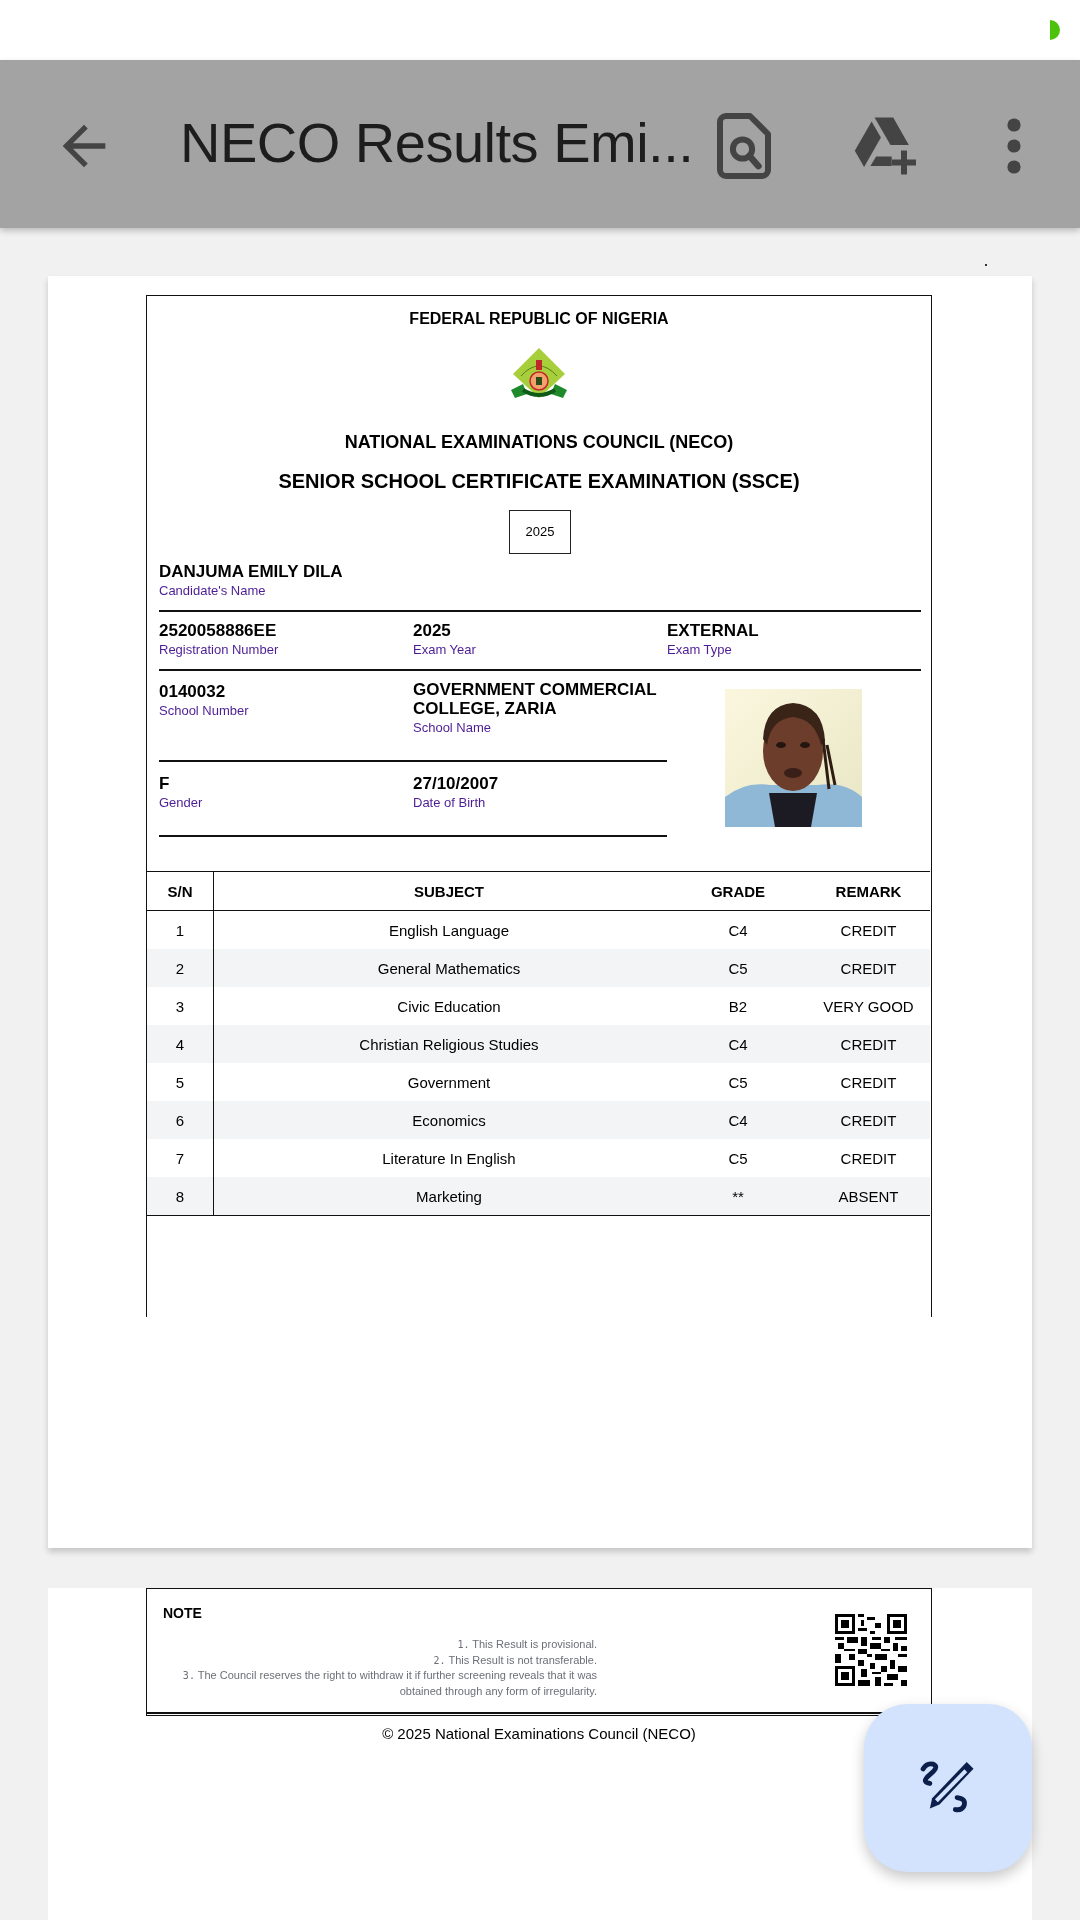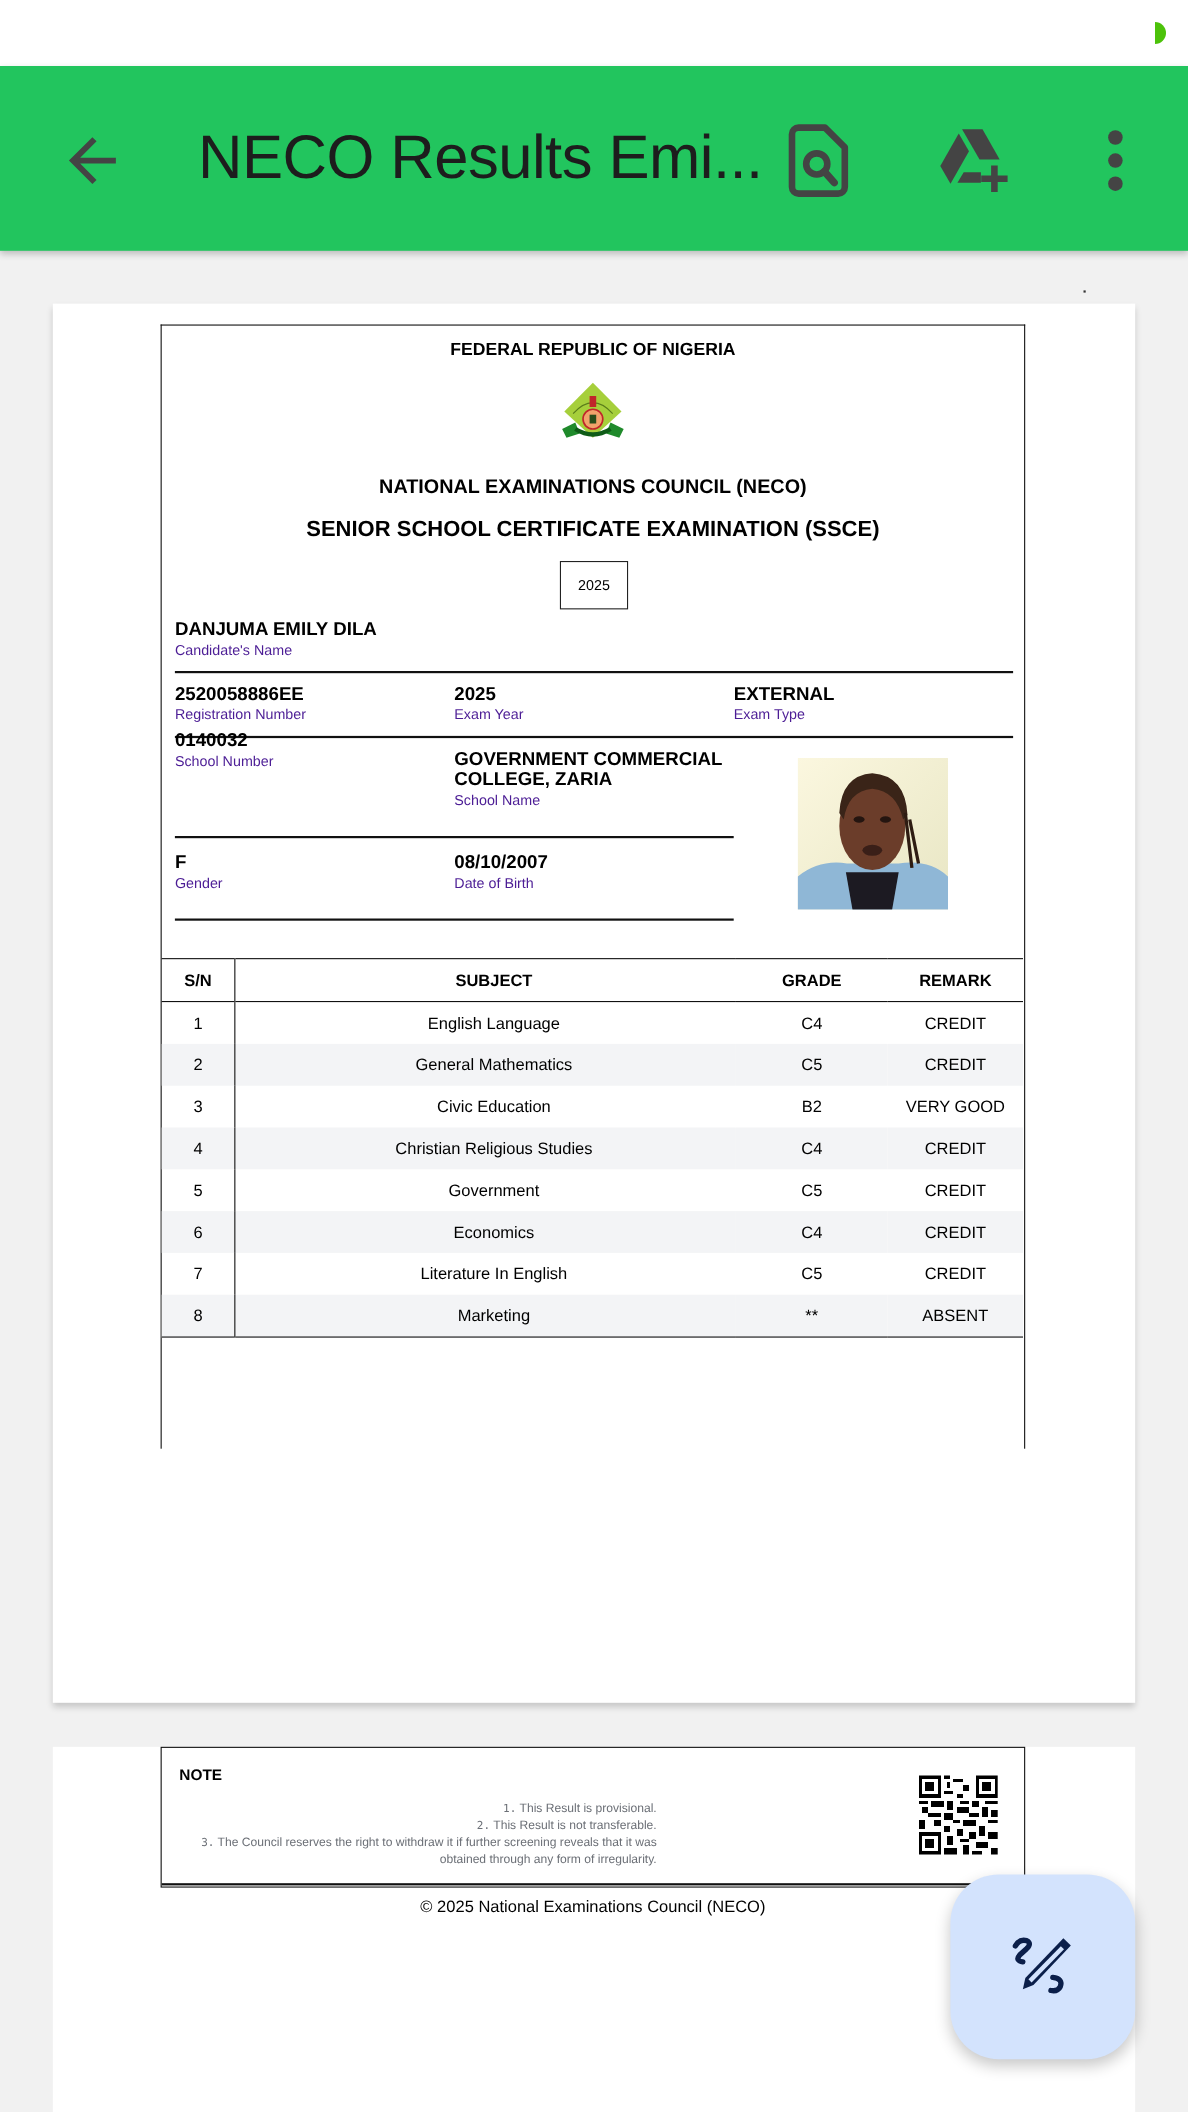--- a/index.html
+++ b/index.html
@@ -5,21 +5,21 @@
   html, body { margin:0; padding:0; }
   body {
     width:1080px; height:1920px; position:relative; overflow:hidden;
     background:#f1f1f1;
     font-family:"Liberation Sans", sans-serif;
     color:#000;
   }
   .statusbar { position:absolute; left:0; top:0; width:1080px; height:60px; background:#fff; }
   .status-dot { position:absolute; right:20px; top:20px; width:10px; height:20px; background:#4cc20a; border-radius:0 10px 10px 0; }
   .appbar {
-    position:absolute; left:0; top:60px; width:1080px; height:168px; background:#22c55e;
+    position:absolute; left:0; top:60px; width:1080px; height:168px; background:#a3a3a3;
     box-shadow:0 3px 6px rgba(0,0,0,0.22);
     z-index:3;
   }
   .appbar .back { position:absolute; left:52px; top:54px; width:64px; height:64px; }
   .appbar .title {
     position:absolute; left:180px; top:50px; font-size:56px; color:#1d1d1d; letter-spacing:-0.5px;
     white-space:nowrap;
   }
   .appbar .ico { position:absolute; top:50px; width:72px; height:72px; }
   .ico-find { left:708px; }
@@ -142,37 +142,37 @@
     <div class="field" style="left:266px;top:325px;">
       <div class="v">2025</div>
       <div class="l">Exam Year</div>
     </div>
     <div class="field" style="left:520px;top:325px;">
       <div class="v">EXTERNAL</div>
       <div class="l">Exam Type</div>
     </div>
     <div class="hr" style="left:12px;width:762px;top:373px;"></div>
 
-    <div class="field" style="left:12px;top:367px;">
+    <div class="field" style="left:12px;top:386px;">
       <div class="v">0140032</div>
       <div class="l">School Number</div>
     </div>
     <div class="field" style="left:266px;top:384px;">
       <div class="v">GOVERNMENT COMMERCIAL</div>
       <div class="v">COLLEGE, ZARIA</div>
       <div class="l">School Name</div>
     </div>
     <div class="hr" style="left:12px;width:508px;top:464px;"></div>
 
     <div class="field" style="left:12px;top:478px;">
       <div class="v">F</div>
       <div class="l">Gender</div>
     </div>
     <div class="field" style="left:266px;top:478px;">
-      <div class="v">08/10/2007</div>
+      <div class="v">27/10/2007</div>
       <div class="l">Date of Birth</div>
     </div>
     <div class="hr" style="left:12px;width:508px;top:539px;"></div>
 
     <div class="photo">
       <svg width="137" height="138" viewBox="0 0 137 138">
         <defs>
           <linearGradient id="bg" x1="0" y1="0" x2="1" y2="1">
             <stop offset="0" stop-color="#fbf7df"></stop>
             <stop offset="1" stop-color="#e8e6c4"></stop>

